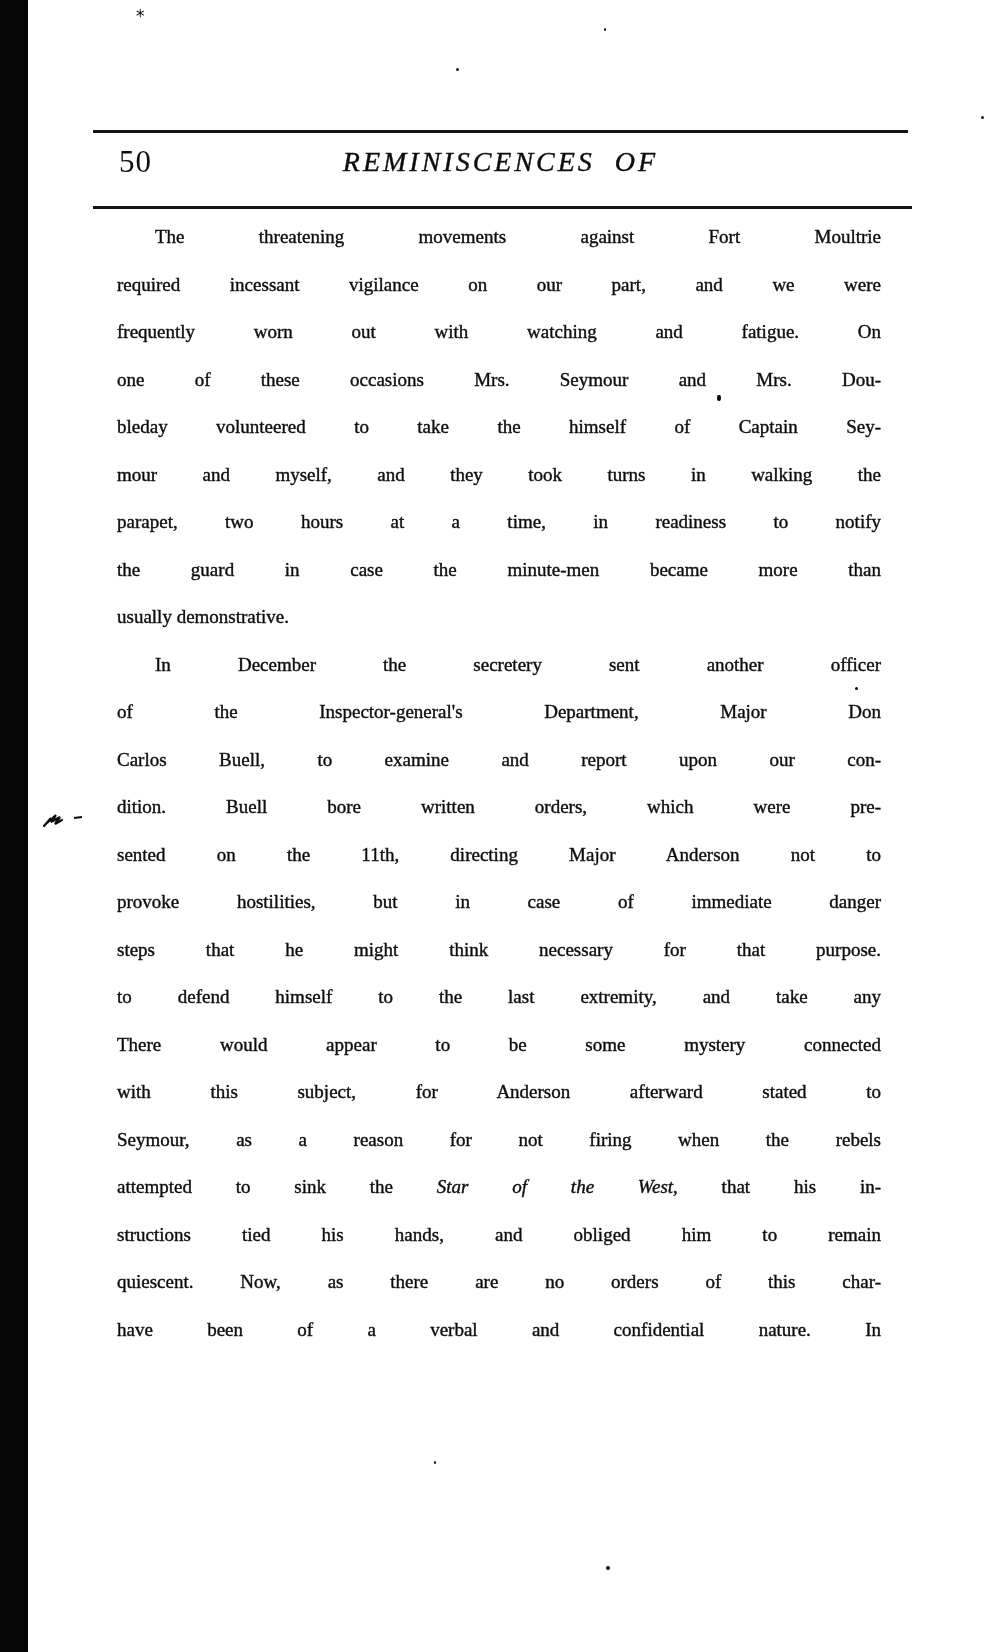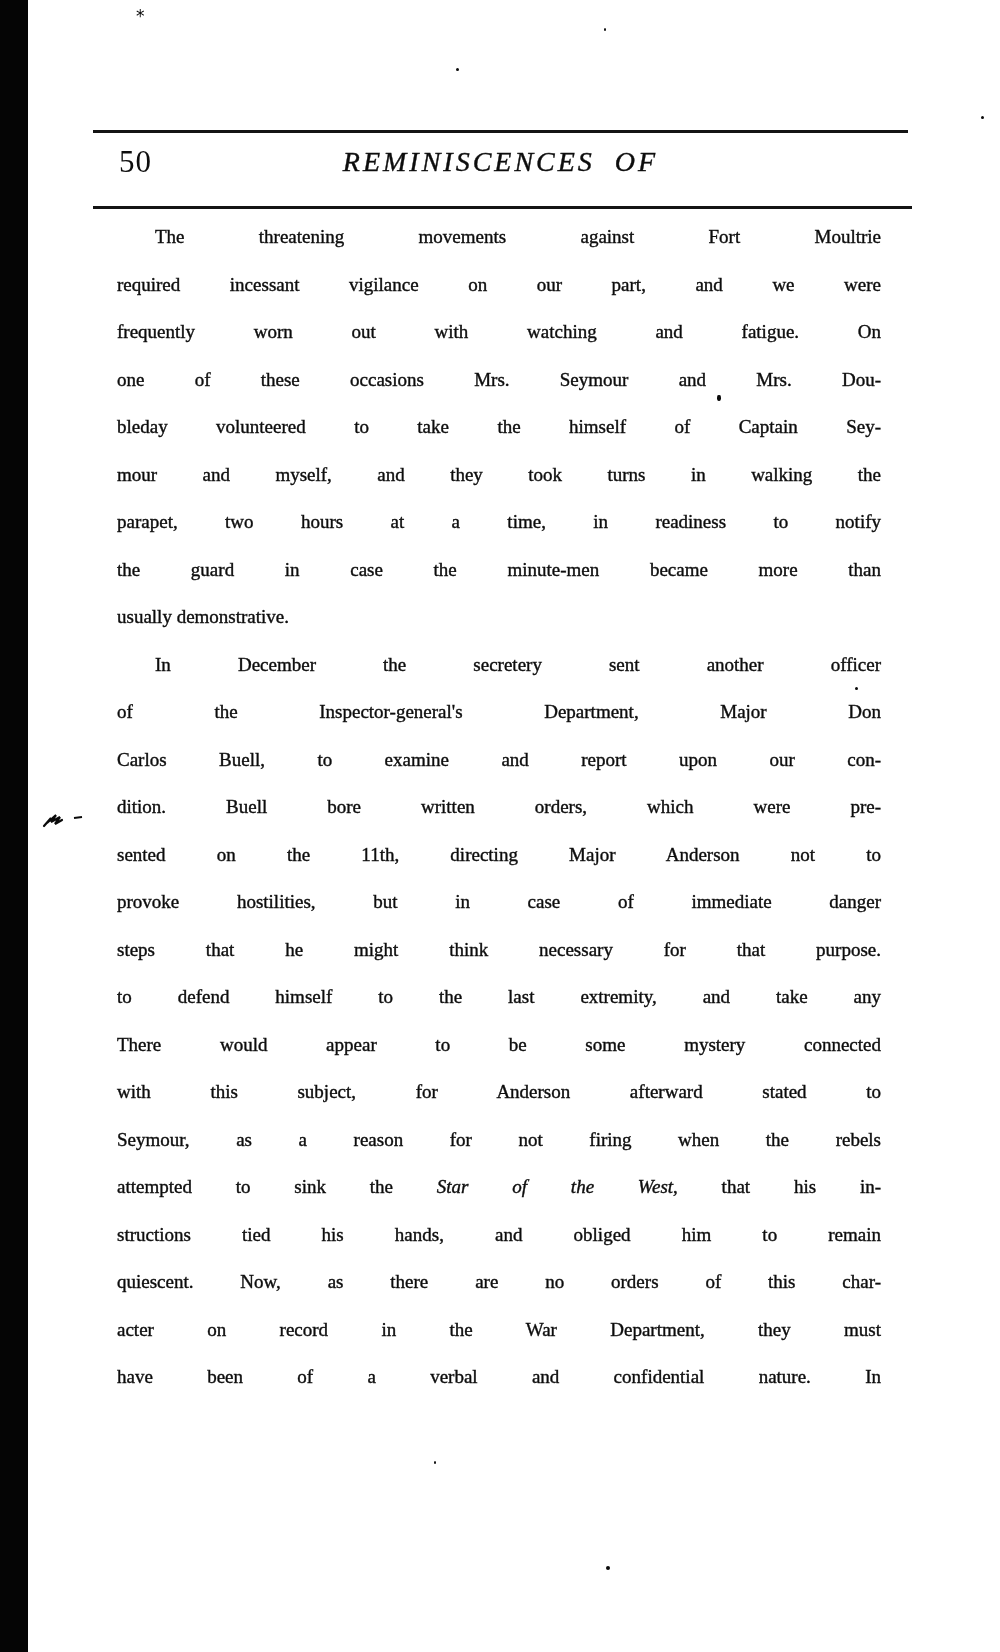--- a/index.html
+++ b/index.html
@@ -88,21 +88,20 @@
       <div class="line"><span>sented on the 11th, directing Major Anderson not to</span></div>
       <div class="line"><span>provoke hostilities, but in case of immediate danger</span></div>
       <div class="line"><span>steps that he might think necessary for that purpose.</span></div>
       <div class="line"><span>to defend himself to the last extremity, and take any</span></div>
       <div class="line"><span>There would appear to be some mystery connected</span></div>
       <div class="line"><span>with this subject, for Anderson afterward stated to</span></div>
       <div class="line"><span>Seymour, as a reason for not firing when the rebels</span></div>
       <div class="line"><span>attempted to sink the </span><span class="it">Star of the West</span><span>, that his in-</span></div>
       <div class="line"><span>structions tied his hands, and obliged him to remain</span></div>
       <div class="line"><span>quiescent.  Now, as there are no orders of this char-</span></div>
-      <div class="line"><span>acter on record in the War Department, they must</span></div>
       <div class="line"><span>have been of a verbal and confidential nature.  In</span></div>
     </div>
 
   <svg id="pen-squiggle" width="50" height="22" viewBox="0 0 50 22">
     <polyline points="2,16 9,8 5,13 14,5 9,12 18,7 13,14 20,10" fill="none" stroke="#0a0a0a" stroke-width="2.2" stroke-linecap="round"></polyline>
     <line x1="32" y1="8" x2="40" y2="7" stroke="#0a0a0a" stroke-width="2"></line>
   </svg>
 
   <div class="speck" style="left:717px; top:395px; width:4px; height:6px; border-radius:40%;"></div>
   <div class="speck" style="left:855px; top:687px; width:3px; height:3px;"></div>

